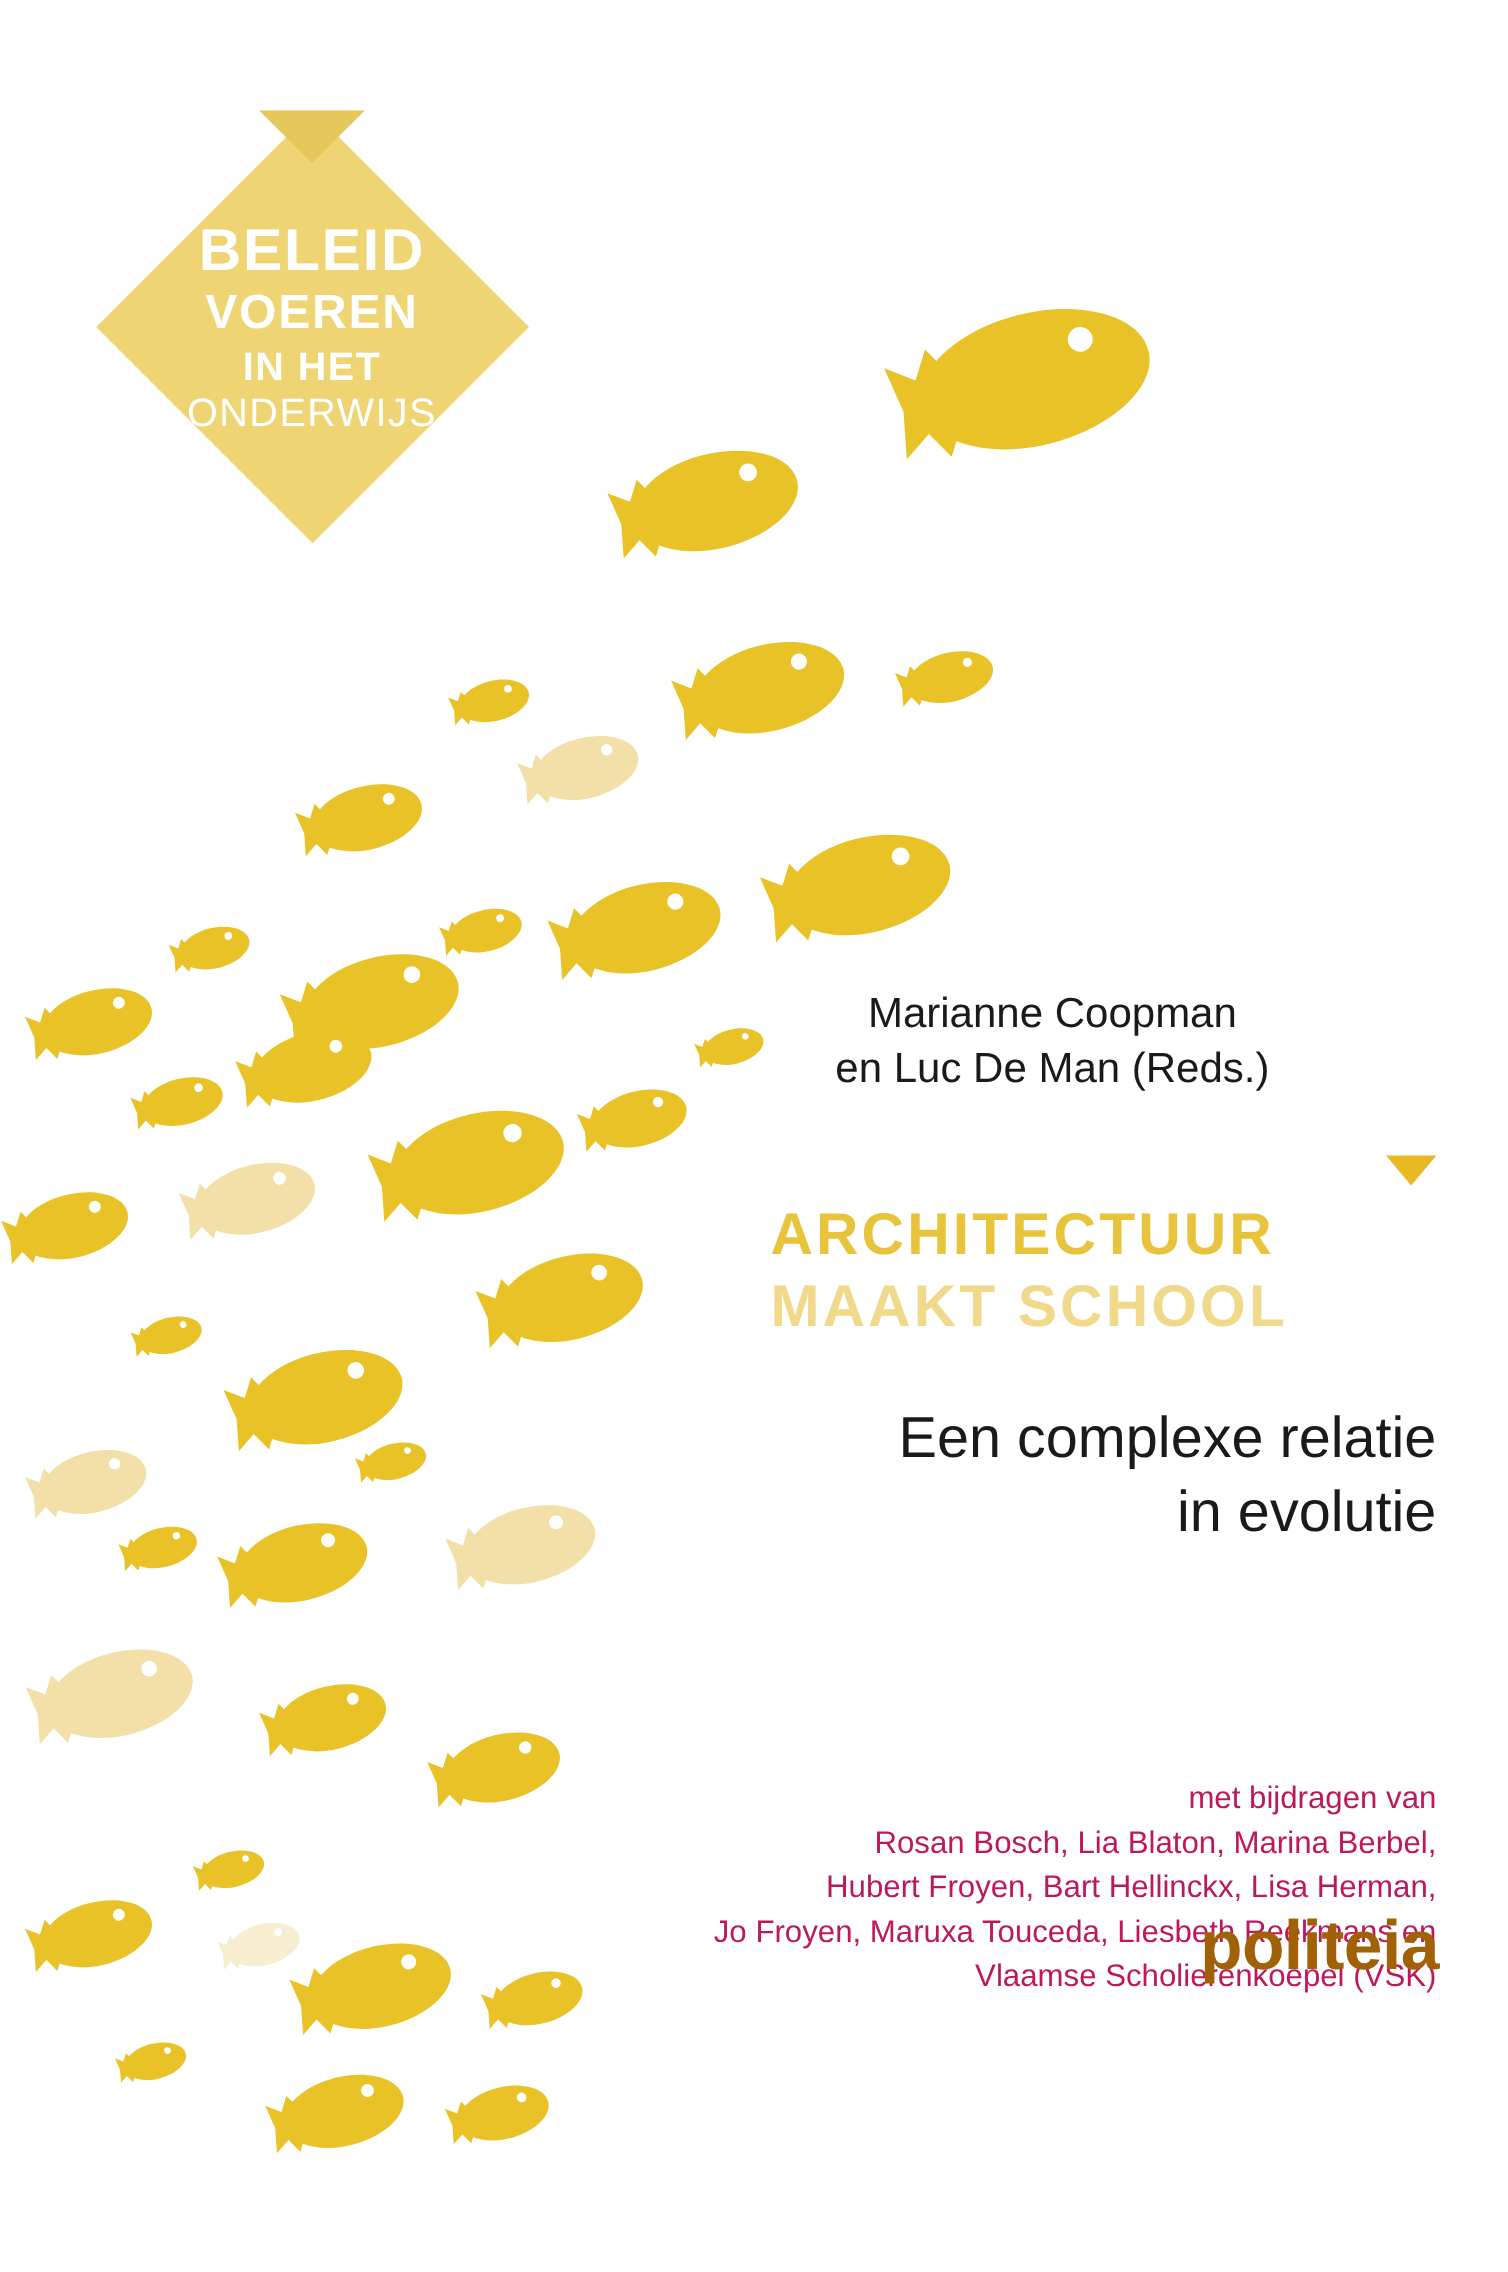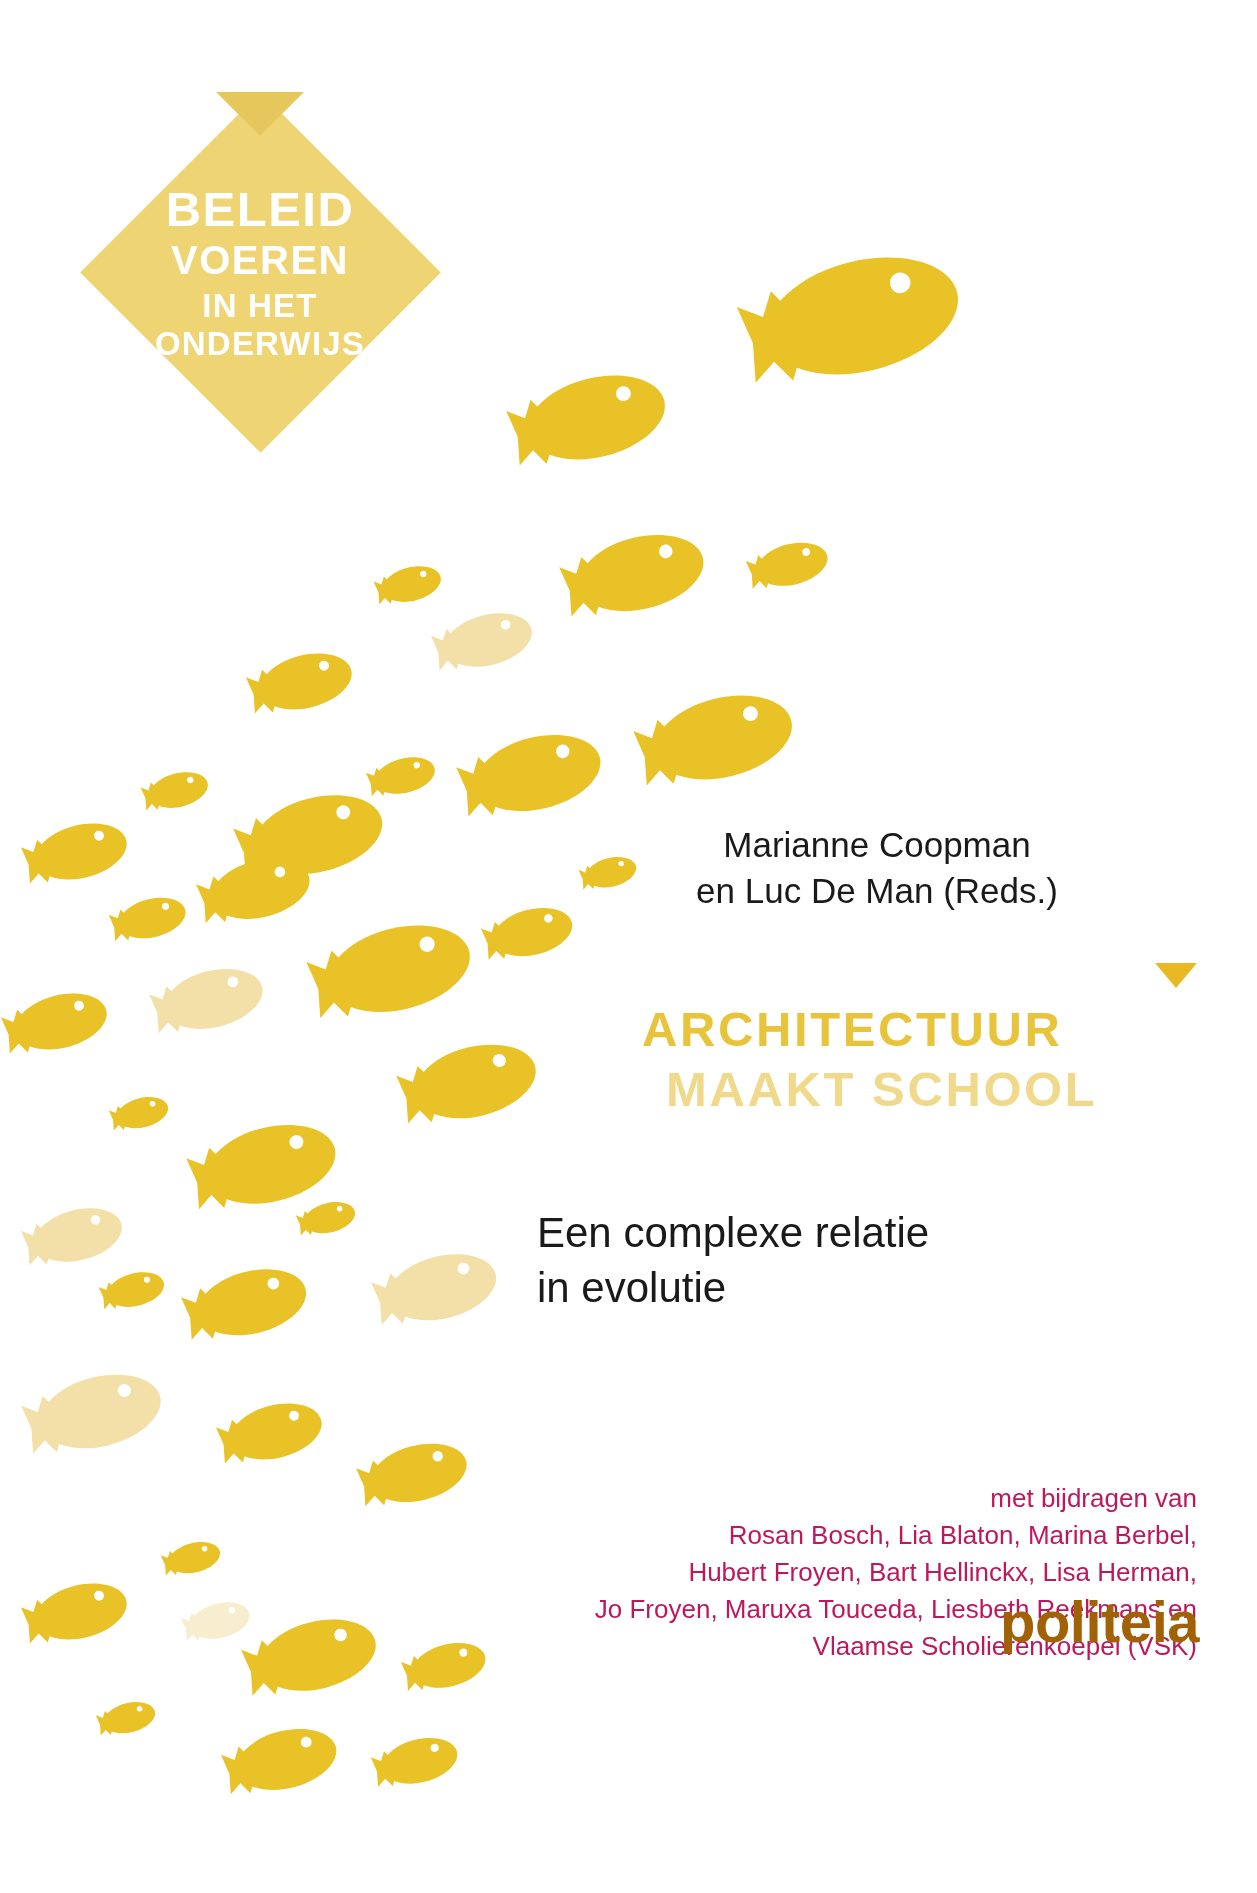--- a/index.html
+++ b/index.html
@@ -58,21 +58,21 @@
     flex-direction: column;
     align-items: center;
     justify-content: center;
     color: #ffffff;
     text-align: center;
     line-height: 1.14;
   }
   .badge-l1 { font-size: 49px; font-weight: bold; letter-spacing: 1.5px; }
   .badge-l2 { font-size: 40px; font-weight: bold; letter-spacing: 1.5px; }
   .badge-l3 { font-size: 33px; font-weight: bold; letter-spacing: 1.2px; margin-top: 4px; }
-  .badge-l4 { font-size: 33px; font-weight: bold; letter-spacing: 1.2px; }
+  .badge-l4 { font-size: 33px; font-weight: normal; letter-spacing: 1.2px; }
 
   
   .school {
     position: absolute;
     left: 0;
     top: 0;
     width: 1257px;
     height: 1893px;
     pointer-events: none;
   }
@@ -102,27 +102,28 @@
     position: absolute;
     left: 642px;
     top: 1000px;
     width: 520px;
     color: #e8c43c;
     font-size: 49px;
     font-weight: bold;
     letter-spacing: 2.6px;
     line-height: 1.22;
   }
-  .title .t2 { color: #f0d98a; margin-left: 24px; }
+  .title .t2 { color: #f0d98a; }
   .subtitle {
     position: absolute;
     right: 60px;
-    top: 1206px;
+    top: 1168px;
     width: 660px;
-    font-size: 42px;
+    text-align: right;
+    font-size: 48px;
     line-height: 1.3;
     color: #1a1a1a;
   }
   .contrib {
     position: absolute;
     right: 60px;
     top: 1480px;
     width: 720px;
     text-align: right;
     font-size: 26px;

